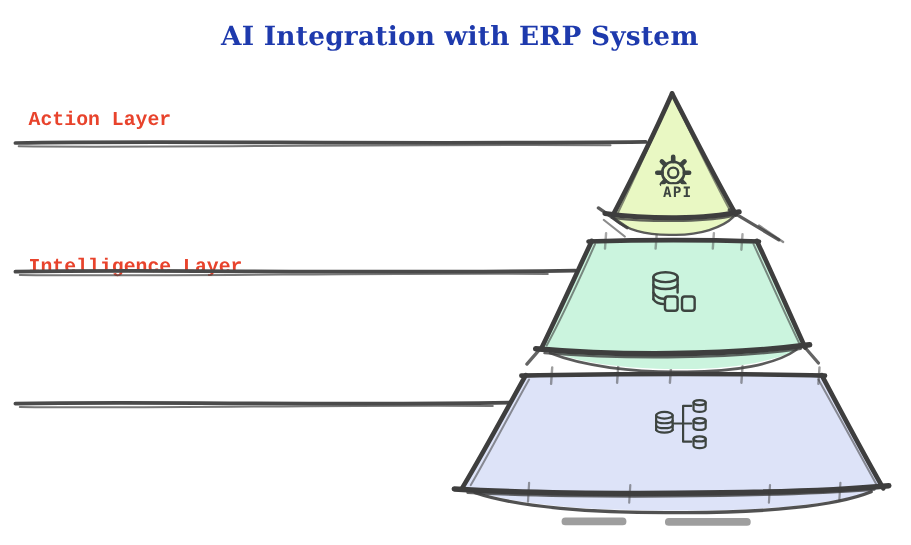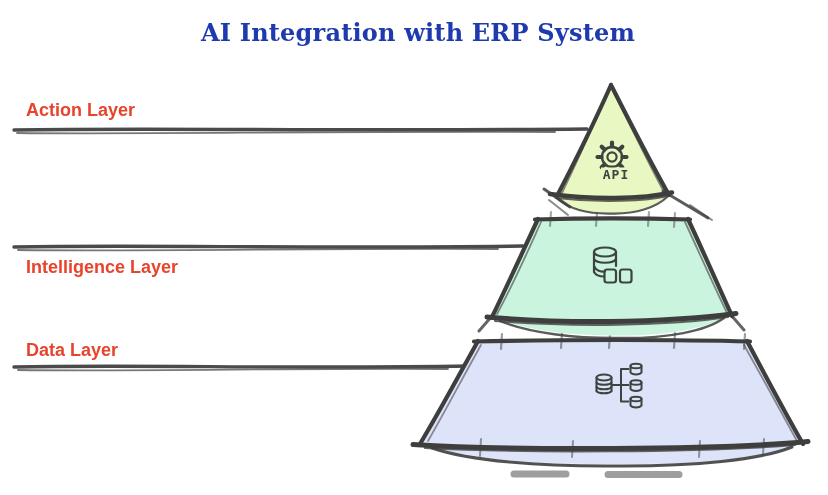--- a/index.html
+++ b/index.html
@@ -7,44 +7,43 @@
     position:relative;width:828px;height:495px;background:#ffffff;
     overflow:hidden;font-family:"DejaVu Serif","Liberation Serif",serif;
   }
   .title{
     position:absolute;left:0;top:14px;width:828px;margin:4px;
     text-align:center;font-size:24px;font-weight:bold;color:#1e3aad;
     letter-spacing:0.2px;font-family:"DejaVu Serif","Liberation Serif",serif;
   }
   .layer-label{
     position:absolute;left:26px;font-size:18px;font-weight:bold;color:#e8432c;
-    font-family:Liberation Sans, sans-serif;white-space:nowrap;
+    font-family:Liberation Mono, monospace;white-space:nowrap;
   }
   .label-action{top:100px;}
-  .label-intelligence{top:233px;margin-top:24px;}
+  .label-intelligence{top:233px;}
   .label-data{top:340px;}
   svg{position:absolute;left:0;top:0;}
   .sketch{stroke:#3e3e3e;fill:none;stroke-linecap:round;stroke-linejoin:round;}
   .leader{stroke:#4a4a4a;fill:none;stroke-linecap:round;}
   .icon{stroke:#3d4440;fill:none;stroke-linecap:round;stroke-linejoin:round;}
   .icon-text{
     font-family:"DejaVu Sans Mono","Liberation Mono",monospace;
     font-size:13px;font-weight:bold;fill:#3d4440;letter-spacing:1px;
   }
 </style>
 </head>
 <body>
 
 <div class="canvas">
 
   <h1 class="title">AI Integration with ERP System</h1>
 
   <div class="layer-label label-action">Action Layer</div>
   <div class="layer-label label-intelligence">Intelligence Layer</div>
-  <div class="layer-label label-data">Data Layer</div>
 
   <svg width="828" height="495" viewBox="0 0 828 495">
 
     <g>
       <path class="leader" stroke-width="3.4" d="M 14 130 C 150 127.5 350 131.5 587 129"></path>
       <path class="leader" stroke-width="1.8" opacity="0.75" d="M 17 133 C 140 134.5 330 131 555 132"></path>
     </g>
     <g>
       <path class="leader" stroke-width="3.4" d="M 14 247 C 140 244.5 320 249 523 246"></path>
       <path class="leader" stroke-width="1.8" opacity="0.75" d="M 18 250 C 150 251.5 340 248 498 249"></path>

